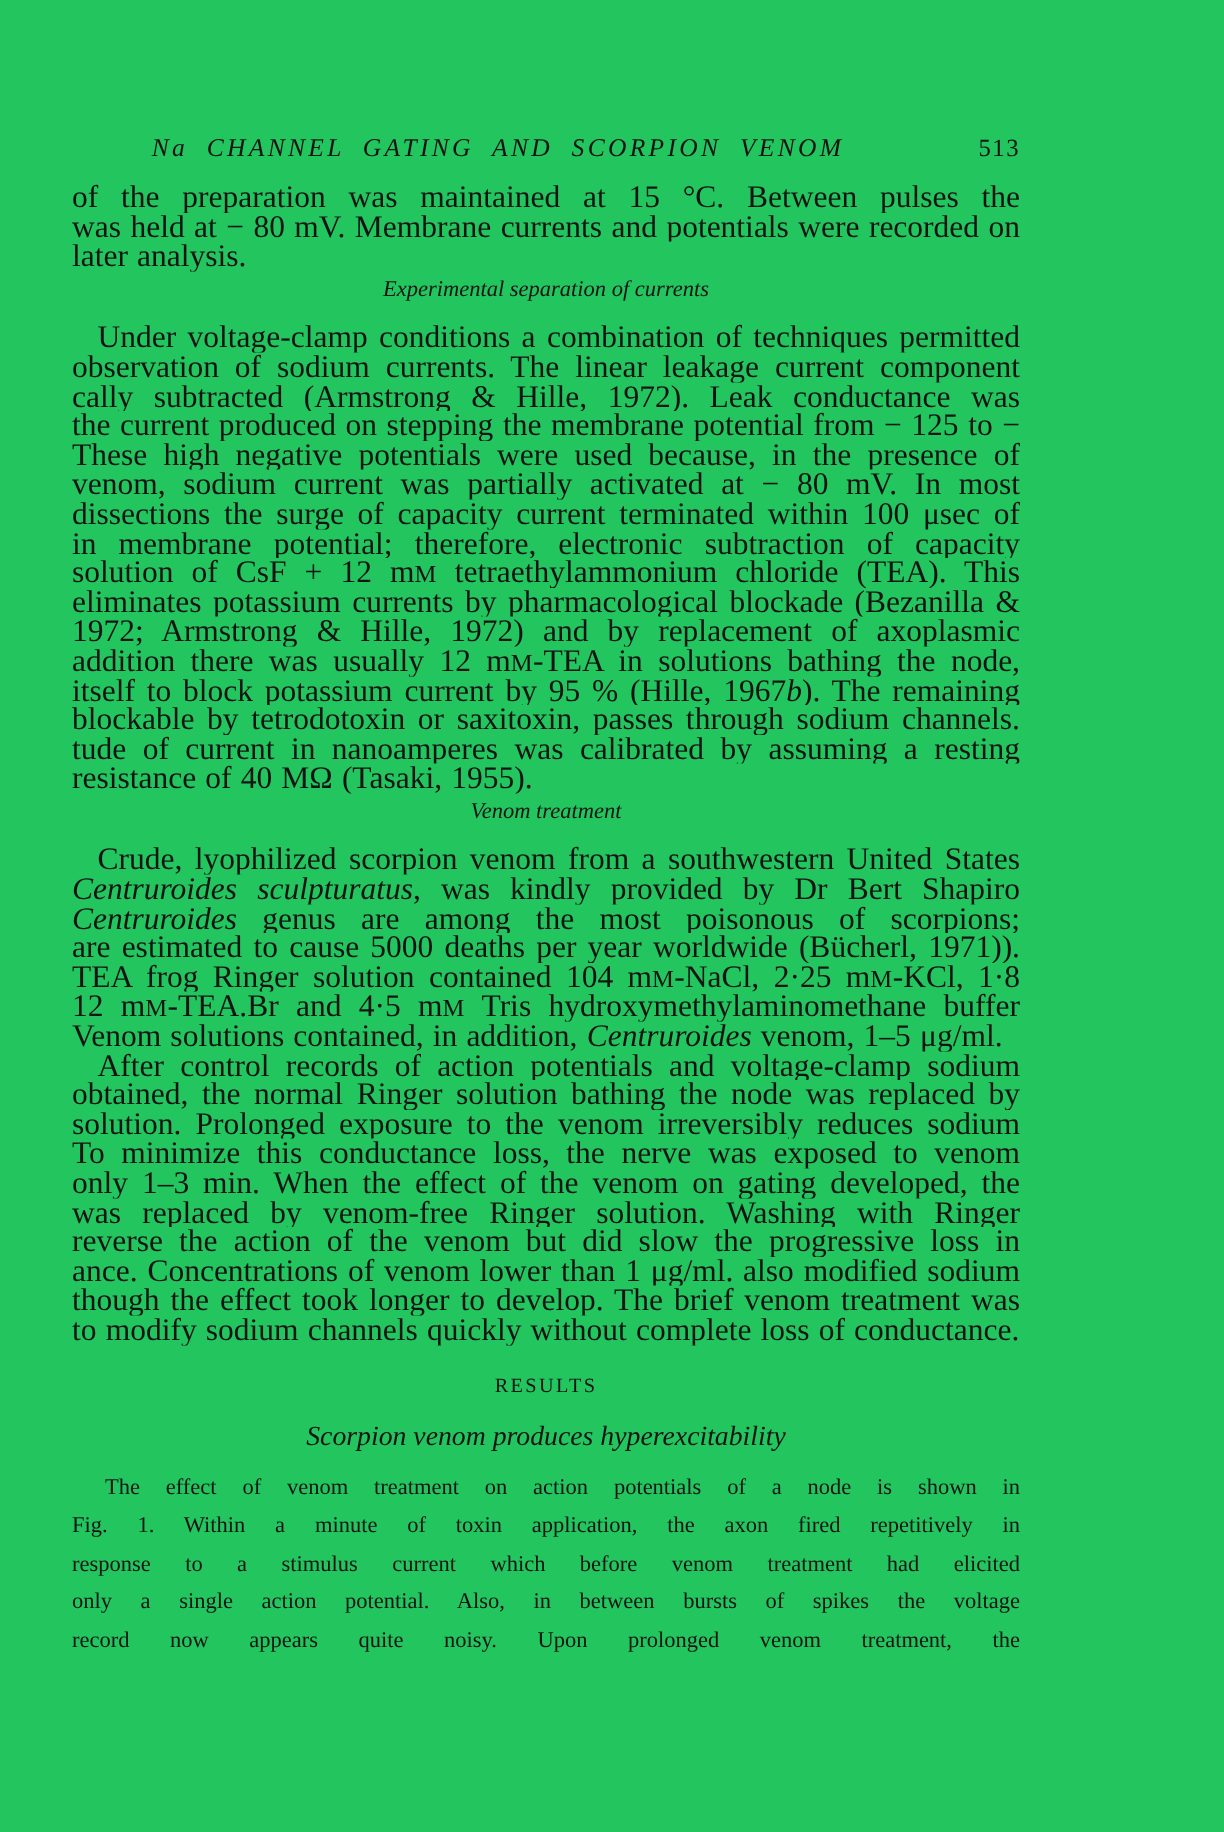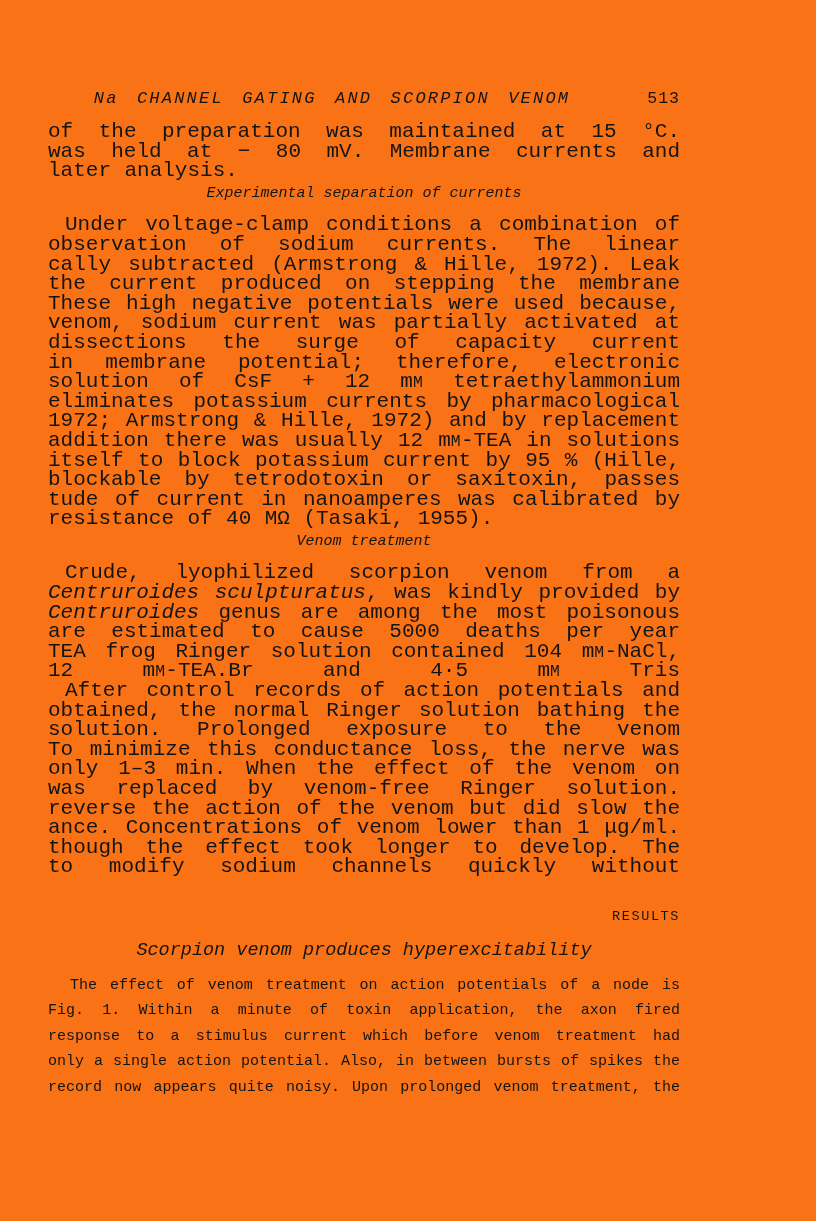--- a/index.html
+++ b/index.html
@@ -1,22 +1,22 @@
 <!DOCTYPE html>
 <html><head>
 <meta charset="utf-8">
 <style>
   html,body{margin:0;padding:0;background:#ffffff;}
   .page{
     position:relative;
     width:816px;height:1221px;
     box-sizing:border-box;
-    background:#f97316;
+    background:#22c55e;
     color:#141414;
-    font-family:Liberation Mono, monospace;
+    font-family:Liberation Serif, serif;
     overflow:hidden;
   }
   .column{
     position:absolute;
     left:48px;top:0;
     width:632px;
   }
   .running-head{
     position:relative;
     margin-top:88px;
@@ -54,25 +54,25 @@
   .line.indent{text-indent:17px;}
   .para-large .line.indent{text-indent:22px;}
   .heading-italic{
     font-style:italic;
     text-align:center;
     font-size:15px;
     line-height:19.6px;
     margin:3px 0;
   }
   .heading-caps{
-    text-align:right;
+    text-align:center;
     font-size:13.5px;
     line-height:17px;
     letter-spacing:1.6px;
-    margin-top:31px;
+    margin-top:18px;
   }
   .heading-italic-large{
     font-style:italic;
     text-align:center;
     font-size:18.5px;
     line-height:26px;
     margin-top:13px;
   }
   .sc{font-size:0.78em;letter-spacing:0.3px;}
   sub{font-size:0.68em;vertical-align:-0.28em;line-height:0;}
@@ -113,20 +113,21 @@
           <div class="line last">resistance of 40 MΩ (Tasaki, 1955).</div>
         </div>
         <div class="block heading-italic"><i>Venom treatment</i></div>
         <div class="block para">
           <div class="line indent">Crude, lyophilized scorpion venom from a southwestern United States scorpion,</div>
           <div class="line"><i>Centruroides sculpturatus</i>, was kindly provided by Dr Bert Shapiro (members of the</div>
           <div class="line"><i>Centruroides</i> genus are among the most poisonous of scorpions; altogether, scorpions</div>
           <div class="line">are estimated to cause 5000 deaths per year worldwide (Bücherl, 1971)). The normal</div>
           <div class="line">TEA frog Ringer solution contained 104 m<span class="sc">M</span>-NaCl, 2·25 m<span class="sc">M</span>-KCl, 1·8 m<span class="sc">M</span>-CaCl<sub>2</sub>,</div>
           <div class="line">12 m<span class="sc">M</span>-TEA.Br and 4·5 m<span class="sc">M</span> Tris hydroxymethylaminomethane buffer (pH 7·4).</div>
+          <div class="line last">Venom solutions contained, in addition, <i>Centruroides</i> venom, 1–5 μg/ml.</div>
         </div>
         <div class="block para">
           <div class="line indent">After control records of action potentials and voltage-clamp sodium currents were</div>
           <div class="line">obtained, the normal Ringer solution bathing the node was replaced by venom</div>
           <div class="line">solution. Prolonged exposure to the venom irreversibly reduces sodium conductance.</div>
           <div class="line">To minimize this conductance loss, the nerve was exposed to venom solutions for</div>
           <div class="line">only 1–3 min. When the effect of the venom on gating developed, the venom solution</div>
           <div class="line">was replaced by venom-free Ringer solution. Washing with Ringer solution failed to</div>
           <div class="line">reverse the action of the venom but did slow the progressive loss in sodium conduct-</div>
           <div class="line">ance. Concentrations of venom lower than 1 μg/ml. also modified sodium currents,</div>

